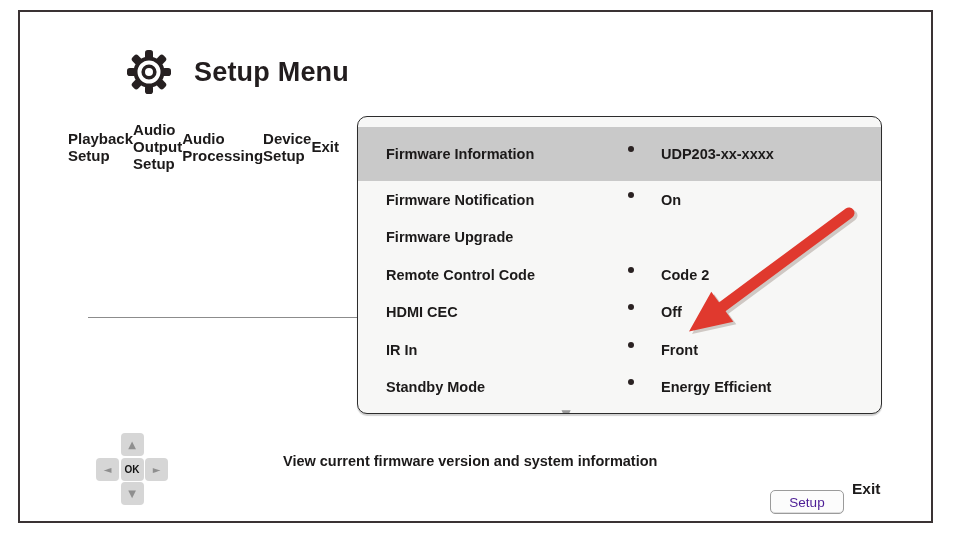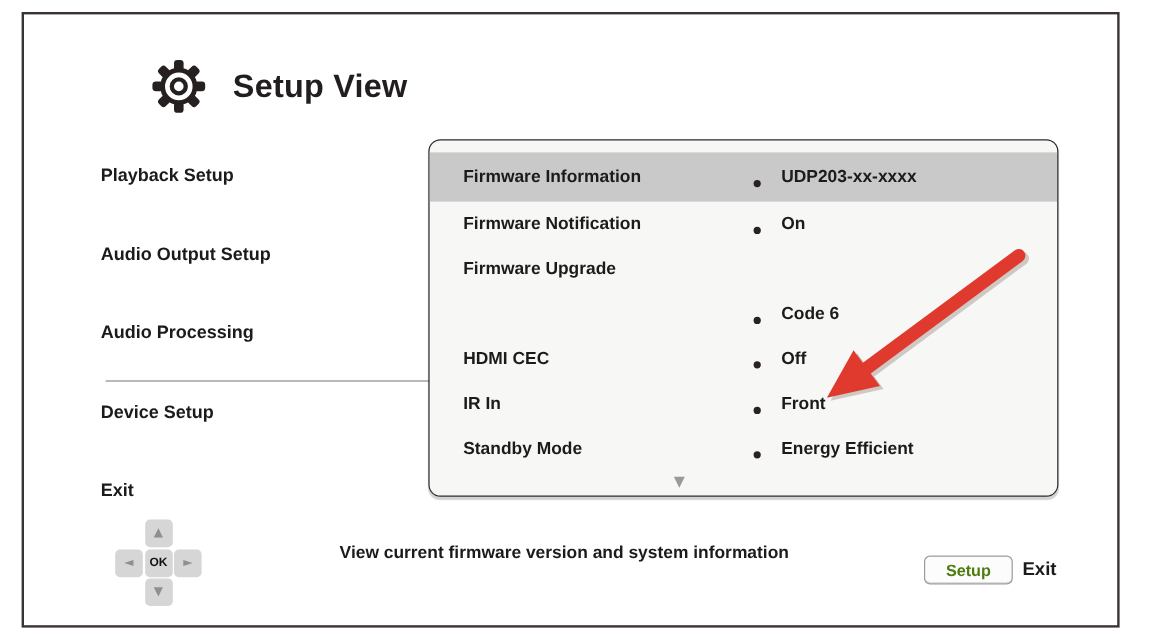--- a/index.html
+++ b/index.html
@@ -6,54 +6,54 @@
   body{width:978px;height:537px;position:relative;overflow:hidden;
        font-family:"Liberation Sans",sans-serif;color:#1c1a1a;}
   .frame{position:absolute;left:18px;top:10px;width:911px;height:509px;
          border:2px solid #3a3334;background:#ffffff;}
 
   
   .header{position:absolute;left:105px;top:34px;height:52px;display:flex;align-items:center;gap:21px;}
   .header .title{font-size:27px;font-weight:bold;letter-spacing:0.2px;color:#221d1e;}
 
   
-  .sidebar{position:absolute;left:64px;top:116px;width:250px;display:flex;flex-direction:column;gap:28px;}
+  .sidebar{position:absolute;left:48px;top:116px;width:250px;display:flex;flex-direction:row;}
   .sidebar-item{height:37.5px;display:flex;align-items:center;font-size:15px;font-weight:bold;cursor:default;}
   .sidebar-divider{position:absolute;left:68px;top:305px;width:272px;height:1px;background:#8c8c8c;}
 
   
   .panel{position:absolute;left:337px;top:104px;width:523px;height:296px;
          background:#f7f7f6;border:1.5px solid #2c2c2c;border-radius:10px;
          overflow:hidden;box-shadow:0 2px 1px rgba(0,0,0,0.18);}
   .panel-spacer{height:10px;}
   .setting-row{height:37.5px;display:flex;align-items:center;position:relative;}
-  .setting-row.selected{height:41px;background:#c9c9c9;}
+  .setting-row.selected{height:54px;background:#c9c9c9;}
   .setting-label{position:absolute;left:28px;font-size:14.5px;font-weight:bold;}
-  .setting-value{position:absolute;left:270px;display:flex;align-items:flex-end;}
+  .setting-value{position:absolute;left:270px;display:flex;align-items:flex-start;gap:10px;}
   .bullet{width:6px;height:6px;border-radius:50%;background:#2a2222;margin-right:17px;flex:none;}
   .value-text{font-size:14.5px;font-weight:bold;}
   .scroll-indicator{height:20px;width:40px;margin-left:188px;text-align:center;
                     color:#9a9a9a;font-size:12px;line-height:16px;
                     font-family:"DejaVu Sans",sans-serif;cursor:default;}
 
   
   .dpad{position:absolute;left:76px;top:421px;width:72px;height:72px;}
   .dpad .key{position:absolute;width:23px;height:23px;background:#d6d6d6;border-radius:4px;
              display:flex;align-items:center;justify-content:center;
              color:#8f8f8f;font-size:10px;font-family:"DejaVu Sans",sans-serif;cursor:default;}
   .dpad .key.ok{color:#111;font-weight:bold;font-size:10px;font-family:"Liberation Sans",sans-serif;text-align:right;}
   .k-up{left:24.5px;top:0;} .k-left{left:0;top:24.5px;} .k-ok{left:24.5px;top:24.5px;}
   .k-right{left:49px;top:24.5px;} .k-down{left:24.5px;top:49px;}
 
   
   .hint{position:absolute;left:263px;top:441px;font-size:14.5px;font-weight:bold;white-space:nowrap;}
   .footer-right{position:absolute;left:750px;top:451px;display:flex;align-items:center;}
   .setup-btn{width:72px;height:22px;border:1.5px solid #9b9b9b;border-radius:5px;background:#fcfcfc;
              display:flex;align-items:center;justify-content:center;
-             font-size:13.5px;font-weight:bold;color:#4d7c0f;box-shadow:inset 0 -1px 0 #ddd;}
+             font-size:13.5px;font-weight:normal;color:#4c1d95;box-shadow:inset 0 -1px 0 #ddd;margin-top:27px;}
   .exit-label{font-size:15.5px;font-weight:bold;margin-left:8px;}
 
   .annotation-arrow{position:absolute;left:0;top:0;width:978px;height:537px;pointer-events:none;z-index:50;}
 </style>
 </head>
 <body>
 
 <div class="frame">
 
   <div class="header">
@@ -80,21 +80,21 @@
         <g transform="rotate(270 24 24)">
             <rect x="20" y="2" width="8" height="9" rx="2.8"></rect>
           </g>
         <g transform="rotate(315 24 24)">
             <rect x="20" y="2" width="8" height="9" rx="2.8"></rect>
           </g>
       </g>
       <circle cx="24" cy="24" r="13.5" fill="#fff" stroke="#262021" stroke-width="4"></circle>
       <circle cx="24" cy="24" r="5.8" fill="none" stroke="#262021" stroke-width="3.6"></circle>
     </svg>
-    <div class="title">Setup View</div>
+    <div class="title">Setup Menu</div>
   </div>
 
   <div class="sidebar">
       <div class="sidebar-item">
     <span>Playback Setup</span>
   </div>
       <div class="sidebar-item">
     <span>Audio Output Setup</span>
   </div>
       <div class="sidebar-item">
@@ -124,23 +124,24 @@
     <span class="setting-value">
       <span class="bullet"></span>
       <span class="value-text">On</span>
     </span>
   </div>
         <div class="setting-row">
     <span class="setting-label">Firmware Upgrade</span>
 
   </div>
         <div class="setting-row">
+    <span class="setting-label">Remote Control Code</span>
     <span class="setting-value">
       <span class="bullet"></span>
-      <span class="value-text">Code 6</span>
+      <span class="value-text">Code 2</span>
     </span>
   </div>
         <div class="setting-row">
     <span class="setting-label">HDMI CEC</span>
     <span class="setting-value">
       <span class="bullet"></span>
       <span class="value-text">Off</span>
     </span>
   </div>
         <div class="setting-row">

